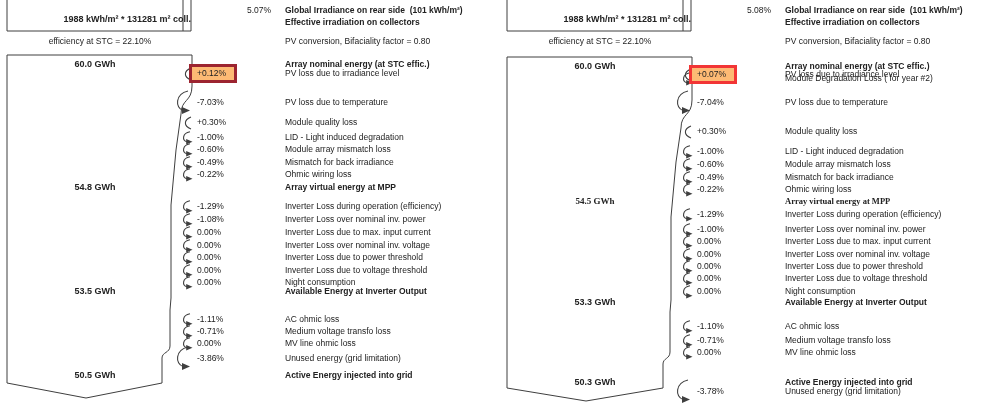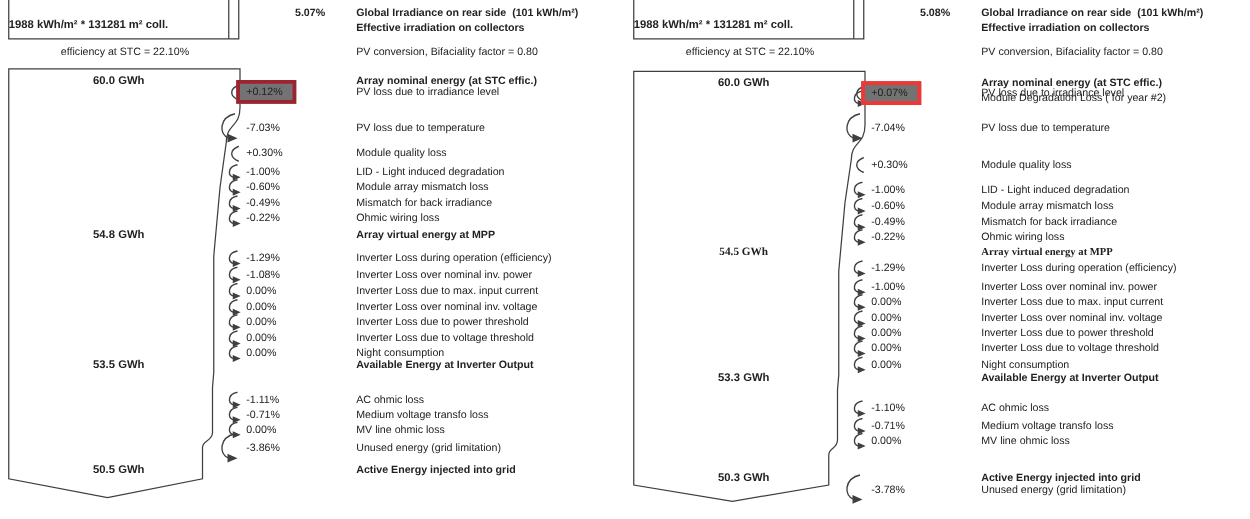--- a/index.html
+++ b/index.html
@@ -5,31 +5,31 @@
   html,body{margin:0;padding:0;background:#ffffff;}
   .canvas{
     position:relative;width:1000px;height:415px;background:#ffffff;
     overflow:hidden;font-family:"Liberation Sans",sans-serif;color:#222222;
   }
   .panel{position:absolute;top:0;width:500px;height:415px;}
   .panel.left{left:0;}
   .panel.right{left:500px;}
   svg.outline{position:absolute;left:0;top:0;pointer-events:none;}
   .topbox-text{
-    position:absolute;left:7px;top:13px;width:184px;text-align:left;
+    position:absolute;left:7px;top:13px;width:184px;text-align:right;
     font-weight:bold;font-size:9px;line-height:12px;white-space:pre;
   }
   .row{position:absolute;left:0;width:500px;height:12px;font-size:8.5px;line-height:12px;}
   .plabel{position:absolute;left:285px;top:0;white-space:pre;}
   .bold{font-weight:bold;}
-  .hdrpct{position:absolute;left:236px;width:46px;top:0;text-align:left;font-weight:bold;white-space:pre;}
+  .hdrpct{position:absolute;left:236px;width:46px;top:0;text-align:center;font-weight:normal;white-space:pre;}
   .effic{position:absolute;left:28px;width:144px;top:0;text-align:center;white-space:pre;}
   .evalue{position:absolute;left:28px;width:134px;top:0;text-align:center;font-weight:bold;font-size:9px;white-space:pre;}
   .pct{position:absolute;left:197px;top:0;white-space:pre;}
-  .pct.hl{left:189px;top:-3px;border:3px solid #c00000;padding:0 8px 1px 5px;background:#737373;}
+  .pct.hl{left:189px;top:-3px;border:3px solid #c00000;padding:0 8px 1px 5px;background:#fdba74;}
   .hook{position:absolute;left:178px;top:0;}
   .hook.gain{left:180px;top:0;}
   .hook.big{left:172px;top:-6px;}
 </style>
 </head>
 <body>
 
 <div class="canvas">
 
   <div class="panel left">

